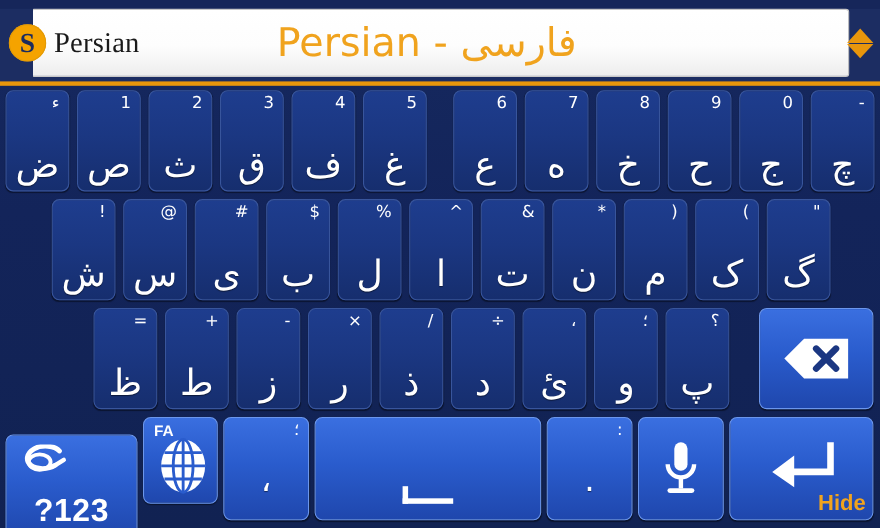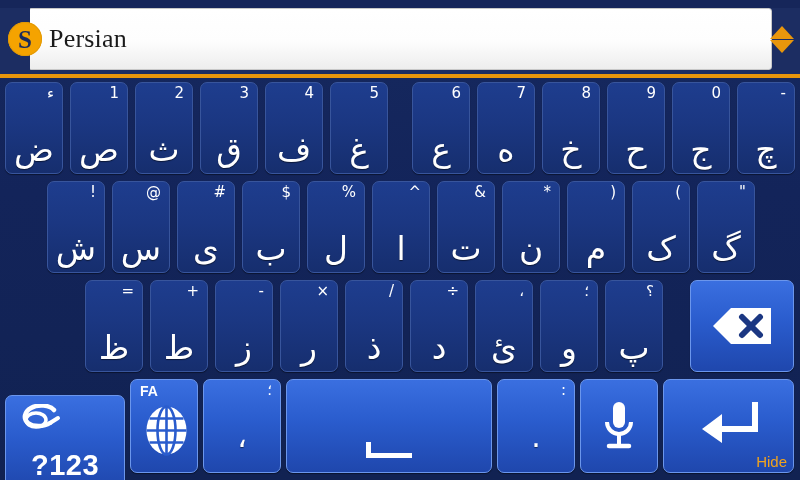--- a/index.html
+++ b/index.html
@@ -153,35 +153,36 @@
     border-left: 5px solid #ffffff;
     border-bottom: 5px solid #ffffff;
   }
 
   #k-mic .micico { position: absolute; left: 50%; top: 50%; transform: translate(-50%,-50%); }
 
   #k-enter .entglyph { position: absolute; left: 50%; top: 46%; transform: translate(-50%,-50%); }
   #k-enter .hide {
     position: absolute; right: 6px; bottom: 2px;
     font-family: "Liberation Sans", sans-serif;
-    font-weight: normal; font-size: 15px; color: #f0a31e;
+    font-weight: bold; font-size: 20px; color: #f0a31e;
   }
 
   .punct .main { font-size: 30px; }
 </style>
 </head>
 <body>
 
 <div id="app">
 
   <div id="titlebar">
     <div class="topstrip"></div>
 
     <div id="tb-field"></div>
 
+    <div id="tb-title">فارسی - Persian</div>
 
     <div id="tb-leftslab"></div>
 
     <div id="logo-wrap">
       <div id="logo-badge">S</div>
       <div id="logo-text">Persian</div>
     </div>
 
     <div id="tb-arrows">
       <div class="chev chev-up"></div>
@@ -346,21 +347,21 @@
         <span class="swirl">
           <svg class="ico-svg" width="42" height="30" viewBox="0 0 42 30" aria-hidden="true">
             <path d="M34 6 C30 1, 18 0, 11 4 C4 8, 3 15, 8 19 C13 23, 24 23, 30 19" fill="none" stroke="#ffffff" stroke-width="4.5" stroke-linecap="round"></path>
             <ellipse cx="16" cy="16" rx="10" ry="7" fill="none" stroke="#ffffff" stroke-width="3.5"></ellipse>
             <path d="M30 19 L38 14" stroke="#ffffff" stroke-width="4" stroke-linecap="round"></path>
           </svg>
         </span>
         <span class="symlabel">?123</span>
       </div>
 
-      <div class="key fkey" id="k-lang" style="left:130px;top:0;width:68px;height:94px;">
+      <div class="key fkey" id="k-lang" style="left:130px;top:0;width:68px;height:79px;">
         <span class="fa">FA</span>
         <span class="globe">
           <svg class="ico-svg" width="50" height="56" viewBox="0 0 50 56" aria-hidden="true">
             <ellipse cx="25" cy="28" rx="20" ry="24" fill="#ffffff"></ellipse>
             <g stroke="#2a5ccd" stroke-width="2.6" fill="none">
               <line x1="25" y1="4" x2="25" y2="52"></line>
               <line x1="5" y1="28" x2="45" y2="28"></line>
               <line x1="8" y1="16" x2="42" y2="16"></line>
               <line x1="8" y1="40" x2="42" y2="40"></line>
               <ellipse cx="25" cy="28" rx="9" ry="24"></ellipse>

